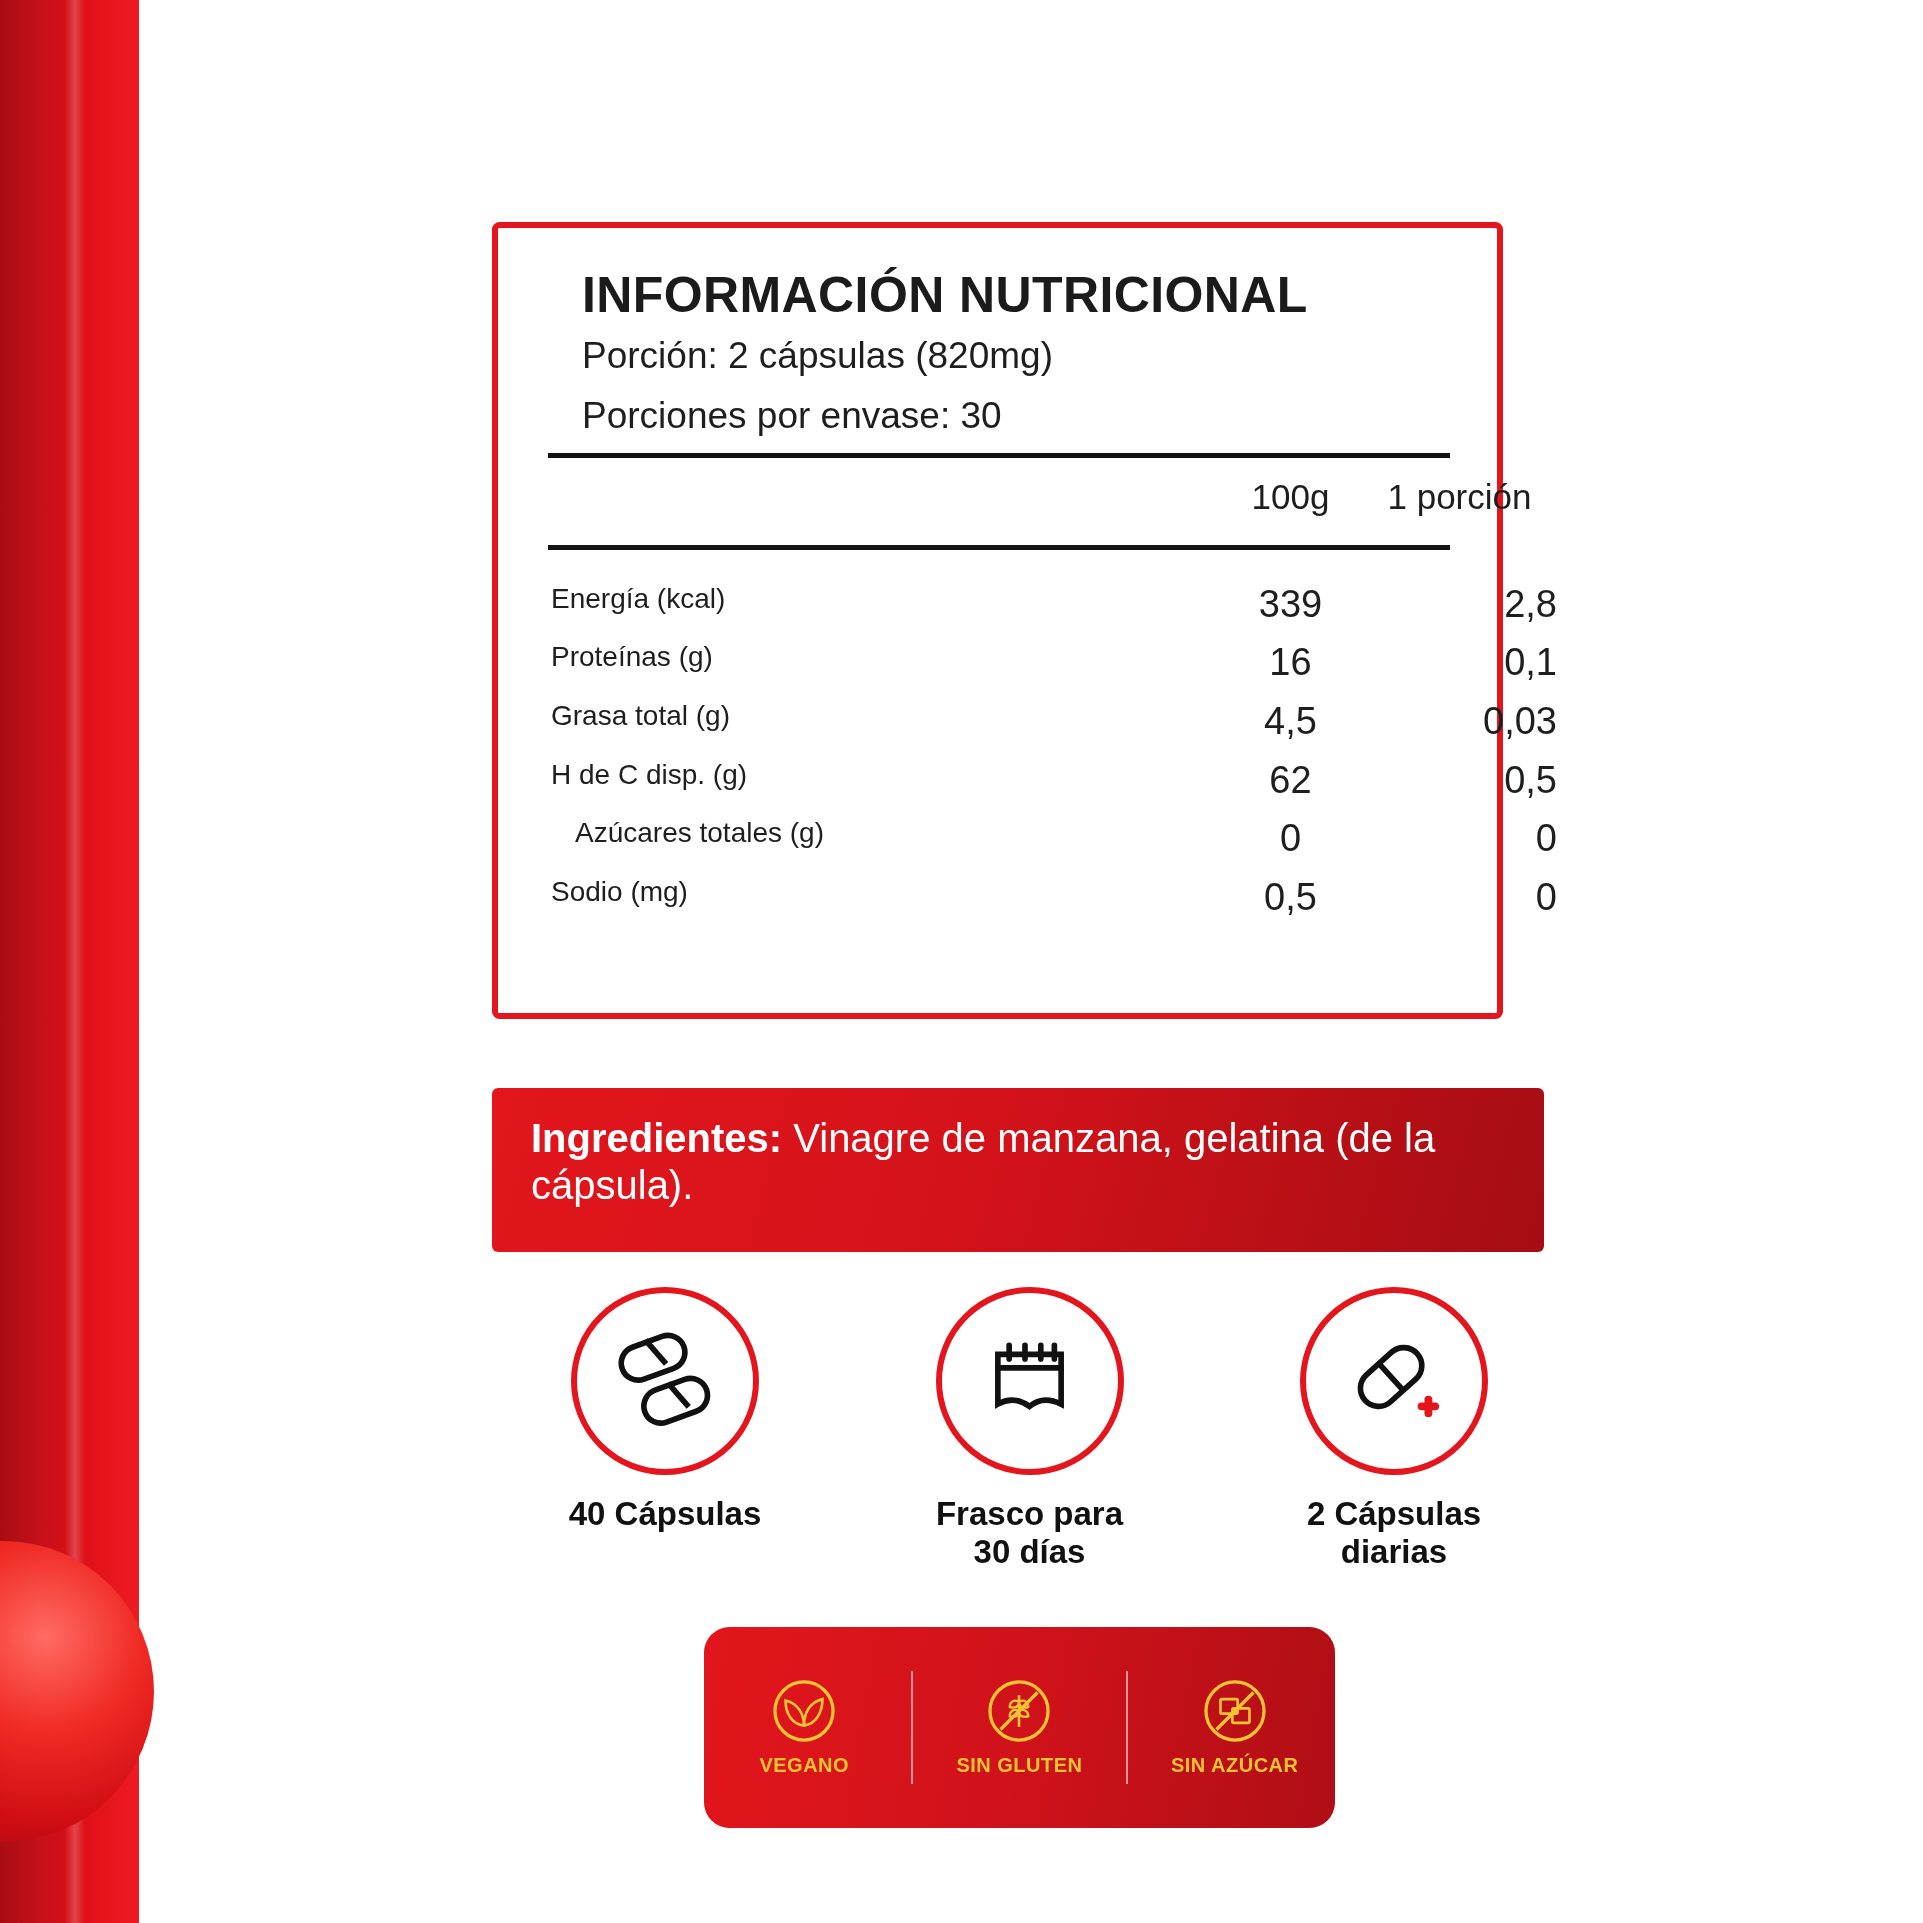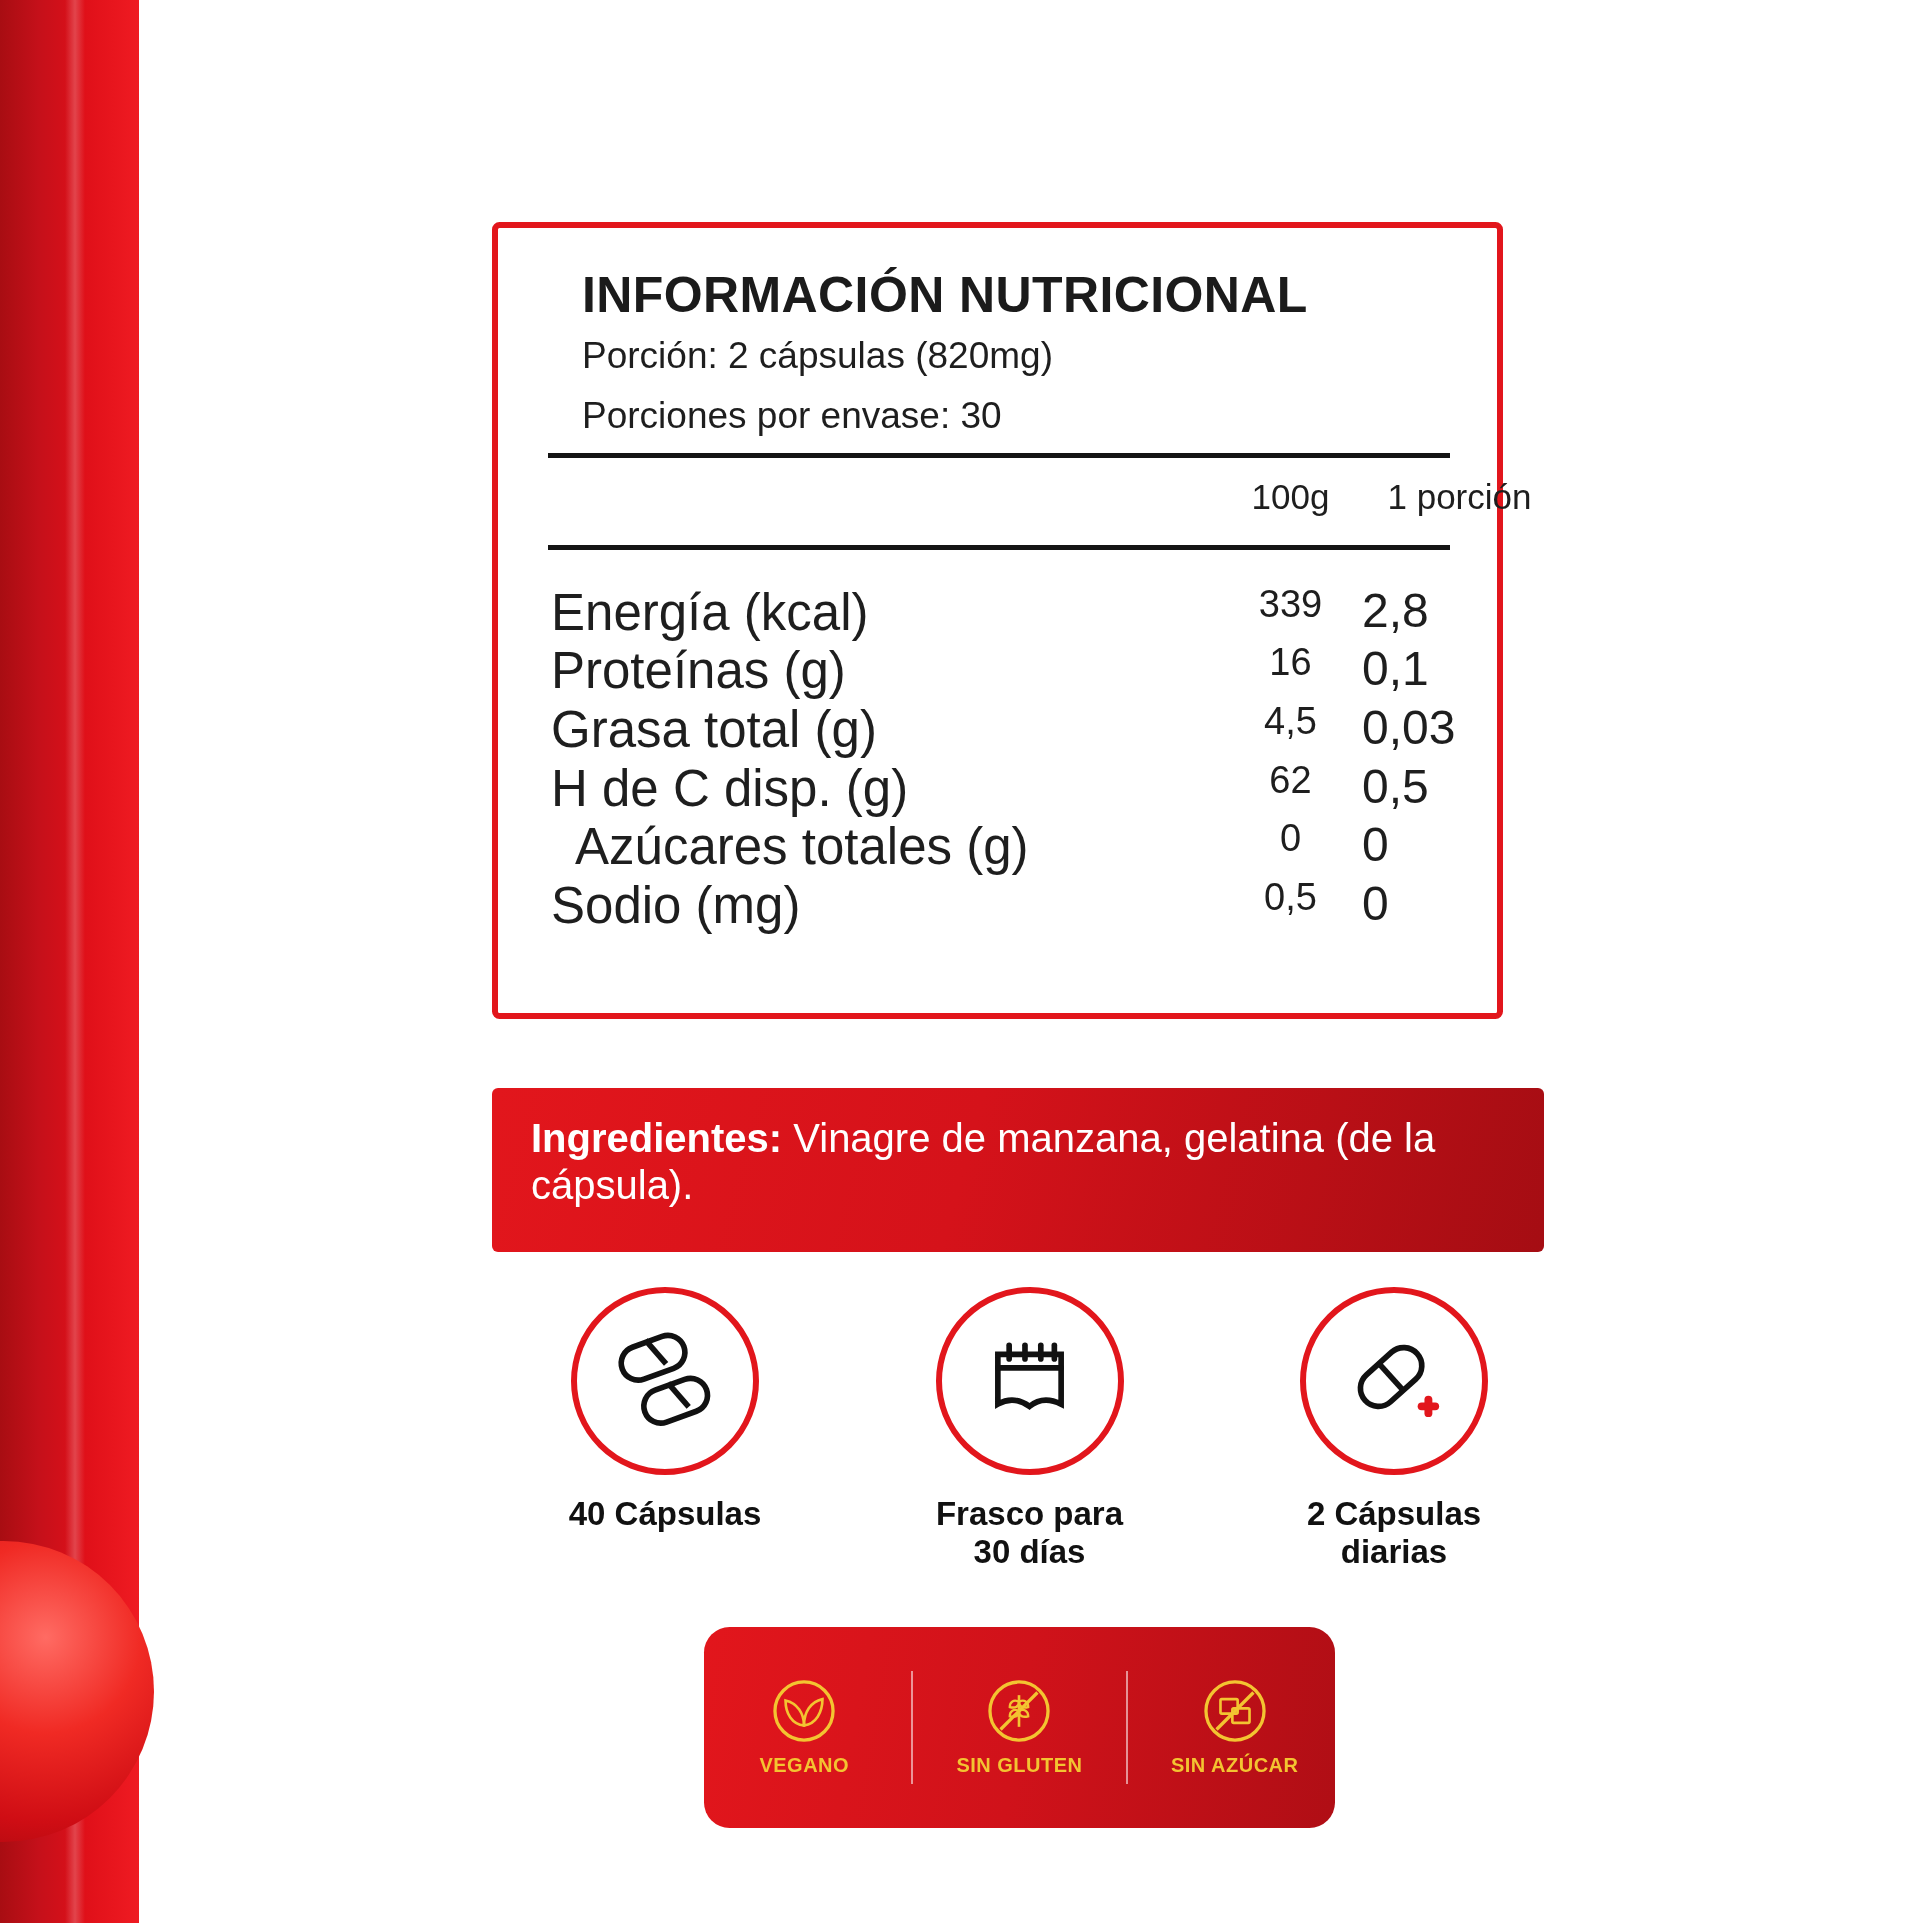--- a/index.html
+++ b/index.html
@@ -83,34 +83,34 @@
     text-align: center;
     white-space: nowrap;
   }
   .col-head.c100 { left: 721px; top: 249px; width: 143px; }
   .col-head.cpor { left: 864px; top: 249px; width: 195px; }
 
   .nrow { position: absolute; left: 0; width: 100%; height: 59px; }
   .nrow .label {
     position: absolute;
     left: 53px;
-    font-size: 51px;
+    font-size: 28px;
     color: #1e1e1e;
     white-space: nowrap;
   }
   .nrow .label.indent { left: 77px; }
   .nrow .v100 {
     position: absolute;
     left: 721px; width: 143px;
     font-size: 38px; color: #1e1e1e; text-align: center;
   }
   .nrow .vpor {
     position: absolute;
     left: 864px; width: 195px;
-    font-size: 48px; color: #1e1e1e; text-align: left;
+    font-size: 38px; color: #1e1e1e; text-align: right;
   }
 
   
   .ingredients {
     position: absolute;
     left: 492px; top: 1088px;
     width: 1052px; height: 164px;
     border-radius: 6px;
     background: linear-gradient(105deg, #e2161c 0%, #d5121a 45%, #a50d13 100%);
     color: #ffffff;

